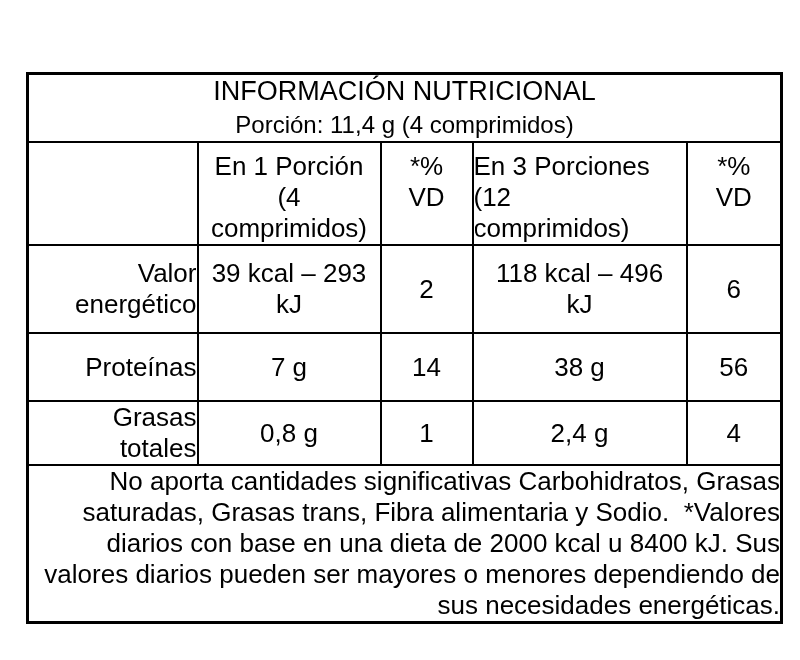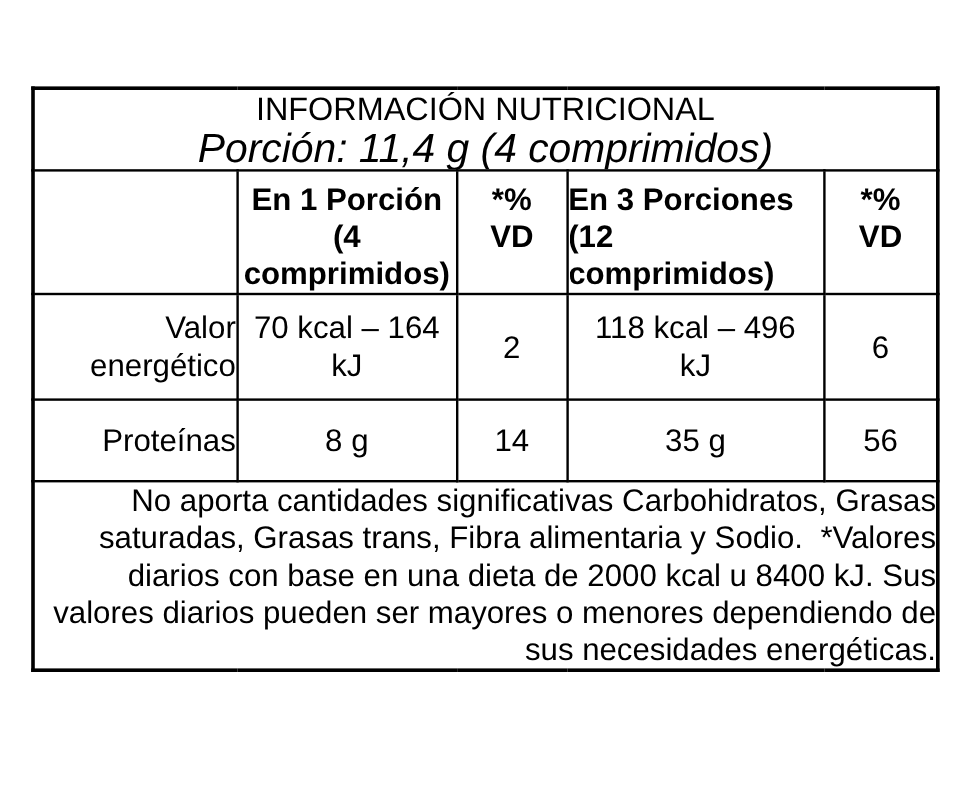--- a/index.html
+++ b/index.html
@@ -36,23 +36,23 @@
     padding: 0;
   }
   
   td.title-cell {
     height: 64px;
     text-align: center;
     vertical-align: middle;
     padding: 2px 4px 4px 4px;
   }
   .title-line { font-size: 27px; line-height: 33px; }
-  .subtitle-line { font-size: 34px; line-height: 33px; font-style: italic; }
+  .subtitle-line { font-size: 24px; line-height: 33px; }
   
-  tr.head-row td { height: 91px; vertical-align: top; padding-top: 8px; font-weight: bold; }
+  tr.head-row td { height: 91px; vertical-align: top; padding-top: 8px; }
   td.pre { white-space: pre-line; }
   td.center { text-align: center; }
   td.left-pad { text-align: left; padding-left: 9px; padding-right: 4px; }
   
   tr.row-1 td { height: 86px; }
   tr.row-2 td { height: 66px; }
   tr.row-3 td { height: 59px; }
   td.nutrient {
     text-align: right;
     padding-left: 9px;
@@ -104,32 +104,40 @@
 VD</td>
         <td class="left-pad pre thick">En 3 Porciones
 (12
 comprimidos)</td>
         <td class="center pre">*%
 VD</td>
       </tr>
       <tr class="row-1">
         <td class="nutrient">Valor
 energético</td>
-        <td class="center pre">70 kcal – 164
+        <td class="center pre">39 kcal – 293
 kJ</td>
         <td class="center">2</td>
         <td class="center pre thick shift-sm">118 kcal – 496
 kJ</td>
         <td class="center shift-sm">6</td>
       </tr>
       <tr class="row-2">
         <td class="nutrient raise">Proteínas</td>
-        <td class="center raise">8 g</td>
+        <td class="center raise">7 g</td>
         <td class="center shift">14</td>
-        <td class="center thick shift-lg">35 g</td>
+        <td class="center thick shift-lg">38 g</td>
         <td class="center shift">56</td>
+      </tr>
+      <tr class="row-3">
+        <td class="nutrient">Grasas
+totales</td>
+        <td class="center">0,8 g</td>
+        <td class="center shift">1</td>
+        <td class="center thick shift-lg">2,4 g</td>
+        <td class="center shift">4</td>
       </tr>
       <tr class="foot-row">
         <td class="footnote-cell" colspan="5">No aporta cantidades significativas Carbohidratos, Grasas saturadas, Grasas trans, Fibra alimentaria y Sodio.  *Valores diarios con base en una dieta de 2000 kcal u 8400 kJ. Sus valores diarios pueden ser mayores o menores dependiendo de sus necesidades energéticas.</td>
       </tr>
     </tbody>
   </table>
 </div>
 
 </body></html>

